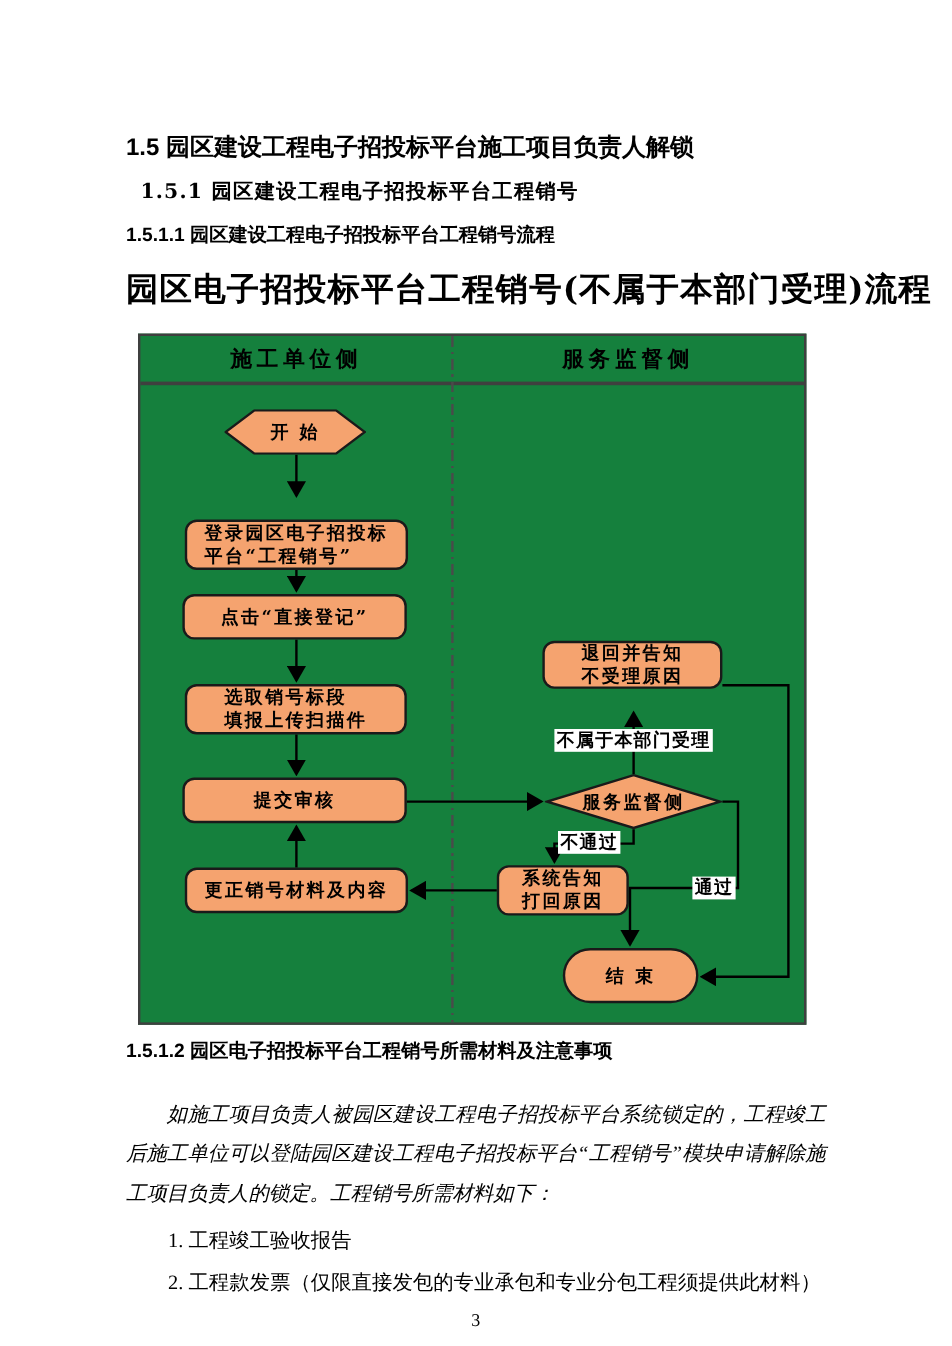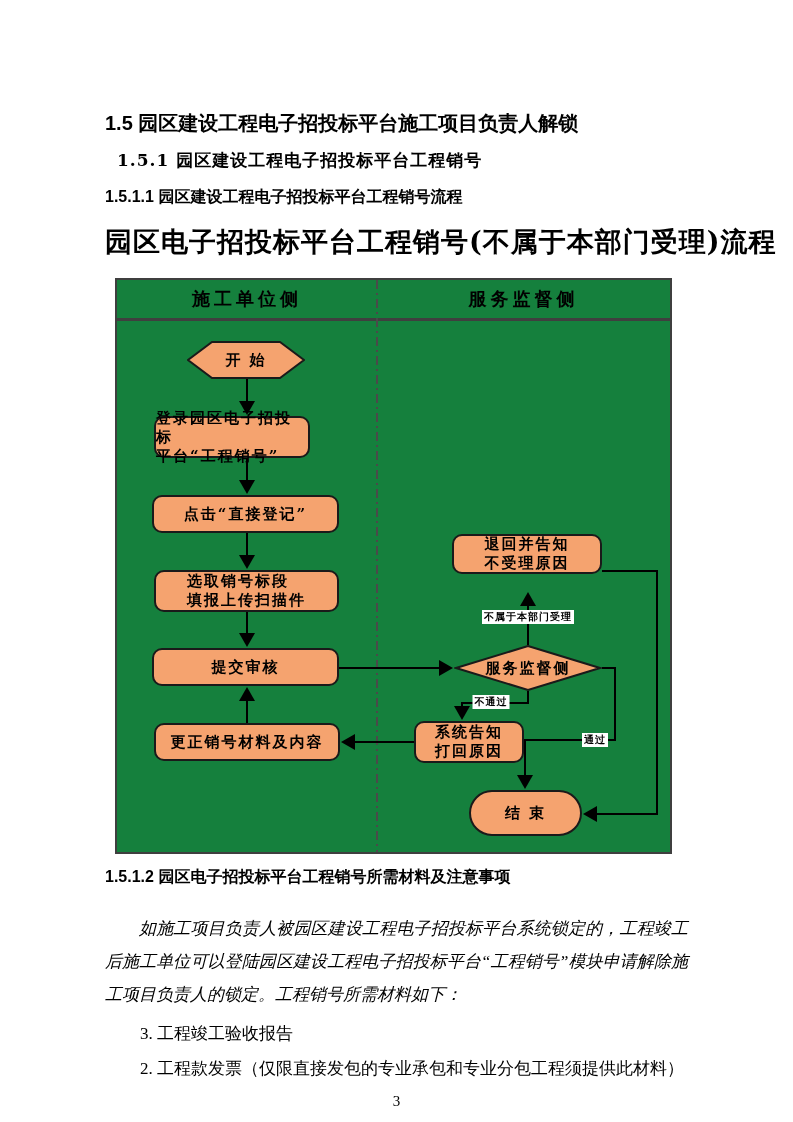--- a/index.html
+++ b/index.html
@@ -94,21 +94,21 @@
   .node.poly svg{position:absolute;inset:0;width:100%;height:100%;}
   .nlabel{
     position:relative;z-index:2;
     font-weight:bold;font-size:15px;line-height:19px;
     letter-spacing:2px;white-space:pre-line;
     font-family:"DejaVu Serif","Liberation Serif",serif;
   }
   .elabel{
     position:absolute;z-index:3;
     background:#fff;padding:0 2px;
-    font-weight:bold;font-size:10px;letter-spacing:1px;
+    font-weight:bold;font-size:15px;letter-spacing:1px;
     white-space:nowrap;
     transform:translate(-50%,-50%);
     font-family:"DejaVu Serif","Liberation Serif",serif;
   }
   
   .h4{
     font-family:"Liberation Sans","DejaVu Sans",sans-serif;
     font-size:16px;font-weight:bold;line-height:22px;
     margin-top:12px;
   }
@@ -164,21 +164,21 @@
       <path class="conn" d="M485,291 H540 V534 H468" marker-end="url(#ah)"></path>
     </svg>
 
     <div class="node poly" style="left:70px;top:61px;width:118px;height:38px">
       <svg viewBox="0 0 118 38" preserveAspectRatio="none">
         <polygon points="25,1 93,1 117,19 93,37 25,37 1,19" style="fill:var(--shape-fill);stroke:var(--shape-border);stroke-width:2"></polygon>
       </svg>
       <span class="nlabel">开 始</span>
     </div>
 
-    <div class="node rect" style="left:37px;top:136px;width:156px;height:42px">
+    <div class="node rect" style="left:37px;top:153px;width:186px;height:42px">
       <span class="nlabel">登录园区电子招投标
 平台“工程销号”</span>
     </div>
 
     <div class="node rect" style="left:35px;top:215px;width:187px;height:38px">
       <span class="nlabel">点击“直接登记”</span>
     </div>
 
     <div class="node rect" style="left:37px;top:290px;width:185px;height:42px">
       <span class="nlabel">选取销号标段
@@ -216,18 +216,18 @@
 
     <span class="elabel" style="left:411px;top:337px">不属于本部门受理</span>
     <span class="elabel" style="left:374px;top:422px">不通过</span>
     <span class="elabel" style="left:478px;top:460px">通过</span>
   </div>
 
   <div class="h4">1.5.1.2  园区电子招投标平台工程销号所需材料及注意事项</div>
 
   <p class="para">如施工项目负责人被园区建设工程电子招投标平台系统锁定的，工程竣工后施工单位可以登陆园区建设工程电子招投标平台“工程销号”模块申请解除施工项目负责人的锁定。工程销号所需材料如下：</p>
 
-  <div class="li">3. 工程竣工验收报告</div>
+  <div class="li">1. 工程竣工验收报告</div>
   <div class="li">2. 工程款发票（仅限直接发包的专业承包和专业分包工程须提供此材料）</div>
 
   <div class="pageno">3</div>
 
 </div>
 
 </body></html>

